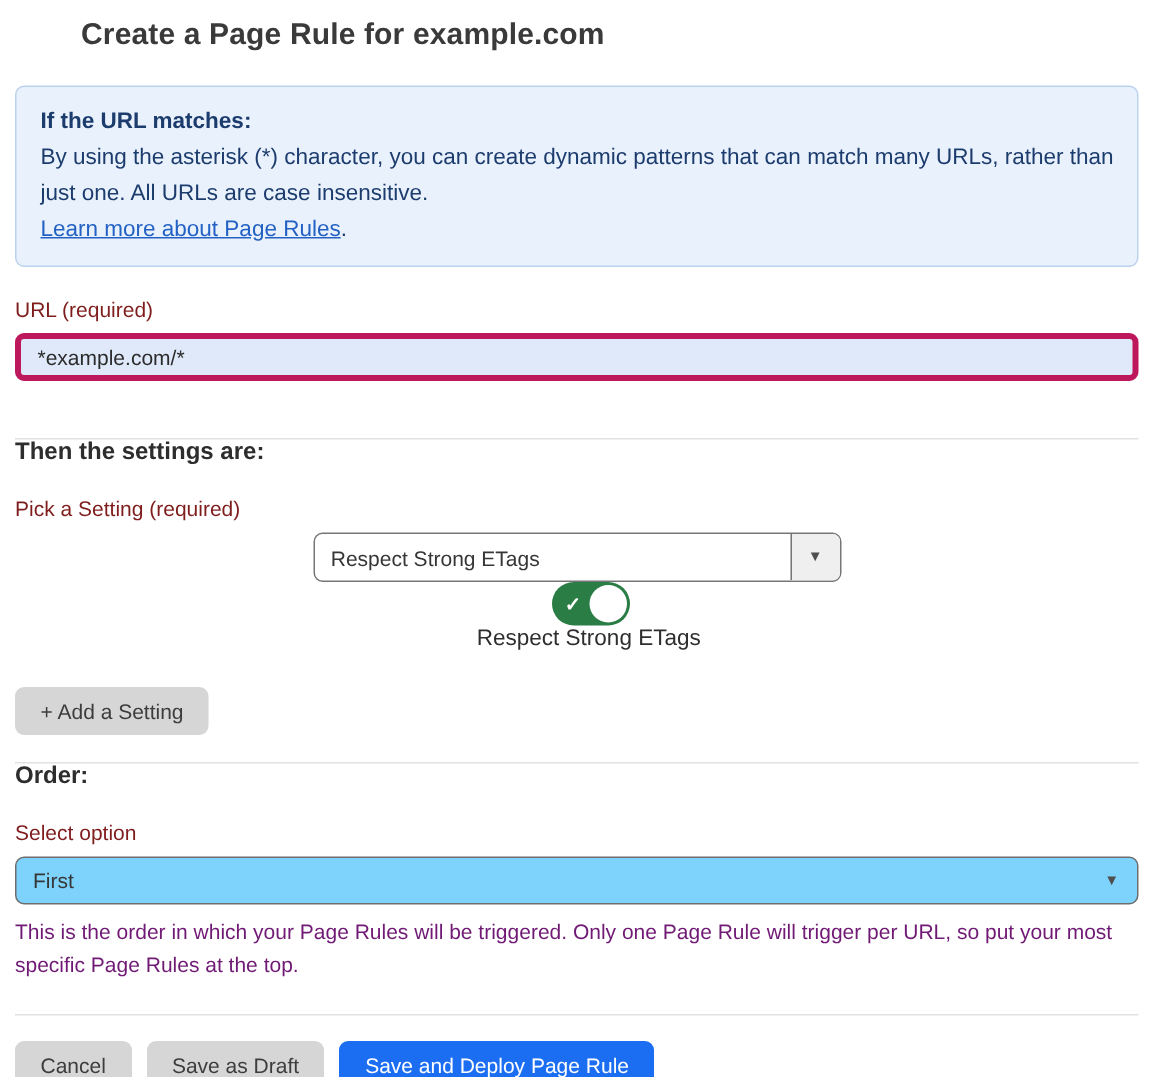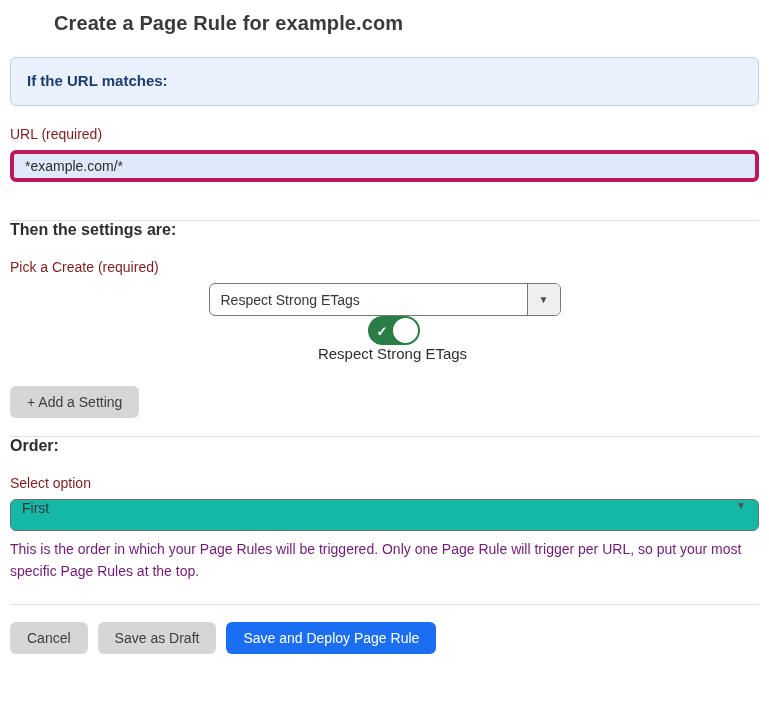--- a/index.html
+++ b/index.html
@@ -149,23 +149,23 @@
   }
   .btn-gray { background: #d6d6d6; color: #3d3d3d; }
   .btn-blue { background: #1b6ef2; color: #ffffff; }
   .add-setting-btn { margin-top: 24px; }
   .order-select {
     margin-top: 8px;
     width: 749px;
     height: 32px;
     border: 1px solid #6e6e6e;
     border-radius: 6px;
-    background: #14b8a6;
-    display: flex;
-    align-items: flex-start;
+    background: #7dd3fc;
+    display: flex;
+    align-items: center;
     justify-content: space-between;
     padding: 0 12px 0 11px;
     font-size: 14px;
     color: #363636;
     cursor: pointer;
   }
   .order-select .select-arrow { font-size: 10px; color: #4f4f4f; }
   .help-text {
     margin-top: 7px;
     font-size: 14px;
@@ -182,30 +182,32 @@
 </style>
 </head>
 <body>
 
 
 
 <h1 class="page-title">Create a Page Rule for example.com</h1>
 
 <div class="info-box">
   <div class="info-heading">If the URL matches:</div>
+  <div class="info-body">By using the asterisk (*) character, you can create dynamic patterns that can match many URLs, rather than just one. All URLs are case insensitive.</div>
+  <div><a class="info-link">Learn more about Page Rules</a><span>.</span></div>
 </div>
 
 <div class="field-label">URL (required)</div>
 <input class="url-input" type="text" value="*example.com/*" style="">
 
 <hr class="divider divider-1">
 
 <div class="section-heading">Then the settings are:</div>
 
-<div class="field-label">Pick a Create (required)</div>
+<div class="field-label">Pick a Setting (required)</div>
 
 <div class="settings-row">
   <div class="setting-select">
     <div class="select-value">Respect Strong ETags</div>
     <div class="select-arrow-box">
         <span>▼</span>
       </div>
   </div>
   <div class="toggle">
     <span class="toggle-check">✓</span>

